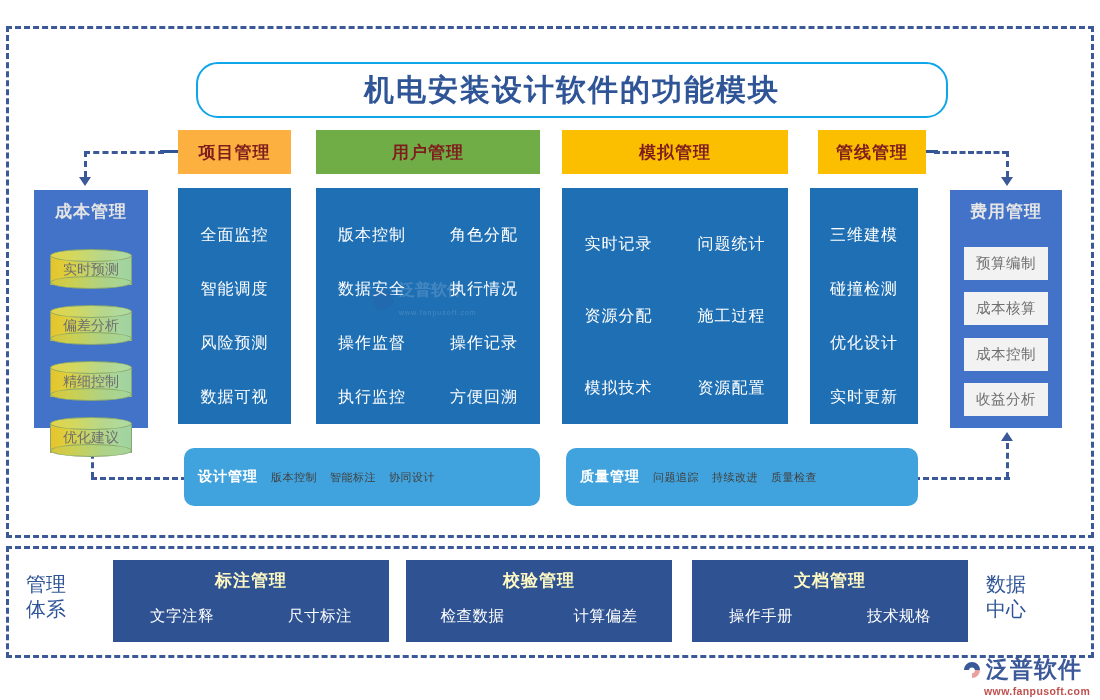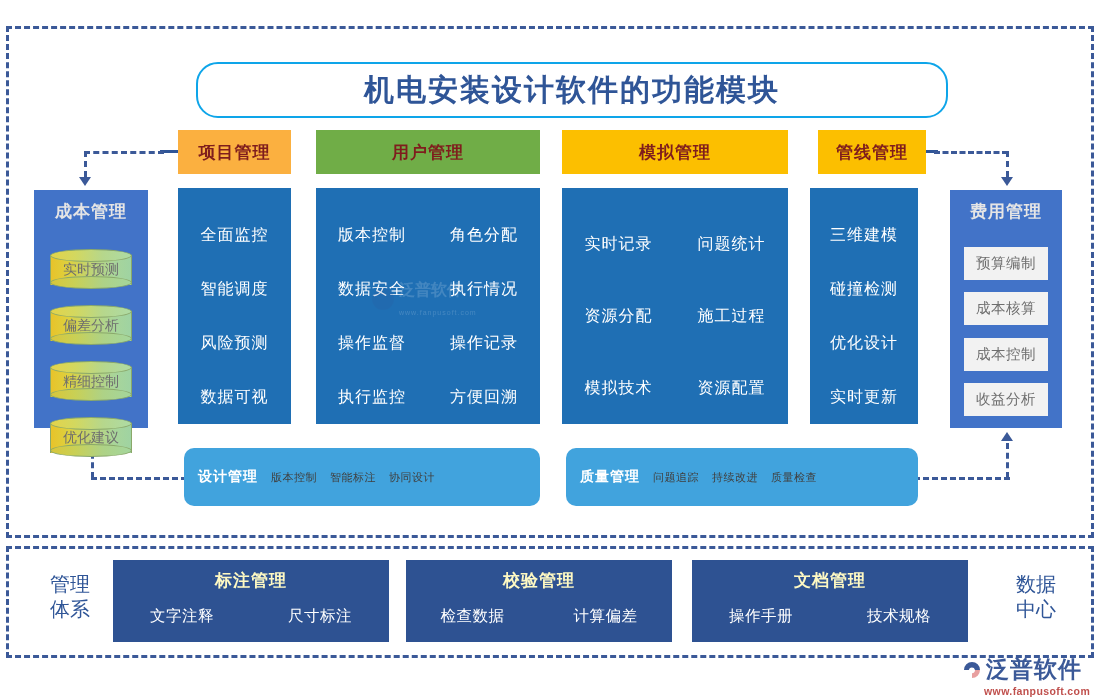--- a/index.html
+++ b/index.html
@@ -112,21 +112,21 @@
     display:flex; align-items:center; padding:0 14px; gap:13px;
   }
   #bar-0 { left:184px; top:448px; width:356px; }
   #bar-1 { left:566px; top:448px; width:352px; }
   .bar .head { color:#fff; font-size:14px; font-weight:bold; letter-spacing:1px; white-space:nowrap;}
   .bar .it   { color:#404040; font-size:11px; letter-spacing:0.5px; white-space:nowrap;text-align:right;}
 
   
   .side-label {
     position:absolute; color:#2f5597; font-size:20px; line-height:25px;
-    text-align:right; font-weight:normal;
+    text-align:left; font-weight:normal;
   }
   #label-left  { left:26px;  top:572px; width:64px; }
   #label-right { left:986px; top:572px; width:70px; }
 
   .dbox {
     position:absolute; top:560px; height:82px; background:#2e5292;
     display:flex; flex-direction:column; align-items:center; padding-top:9px;
   }
   #dbox-0 { left:113px; width:276px; }
   #dbox-1 { left:406px; width:266px; }

